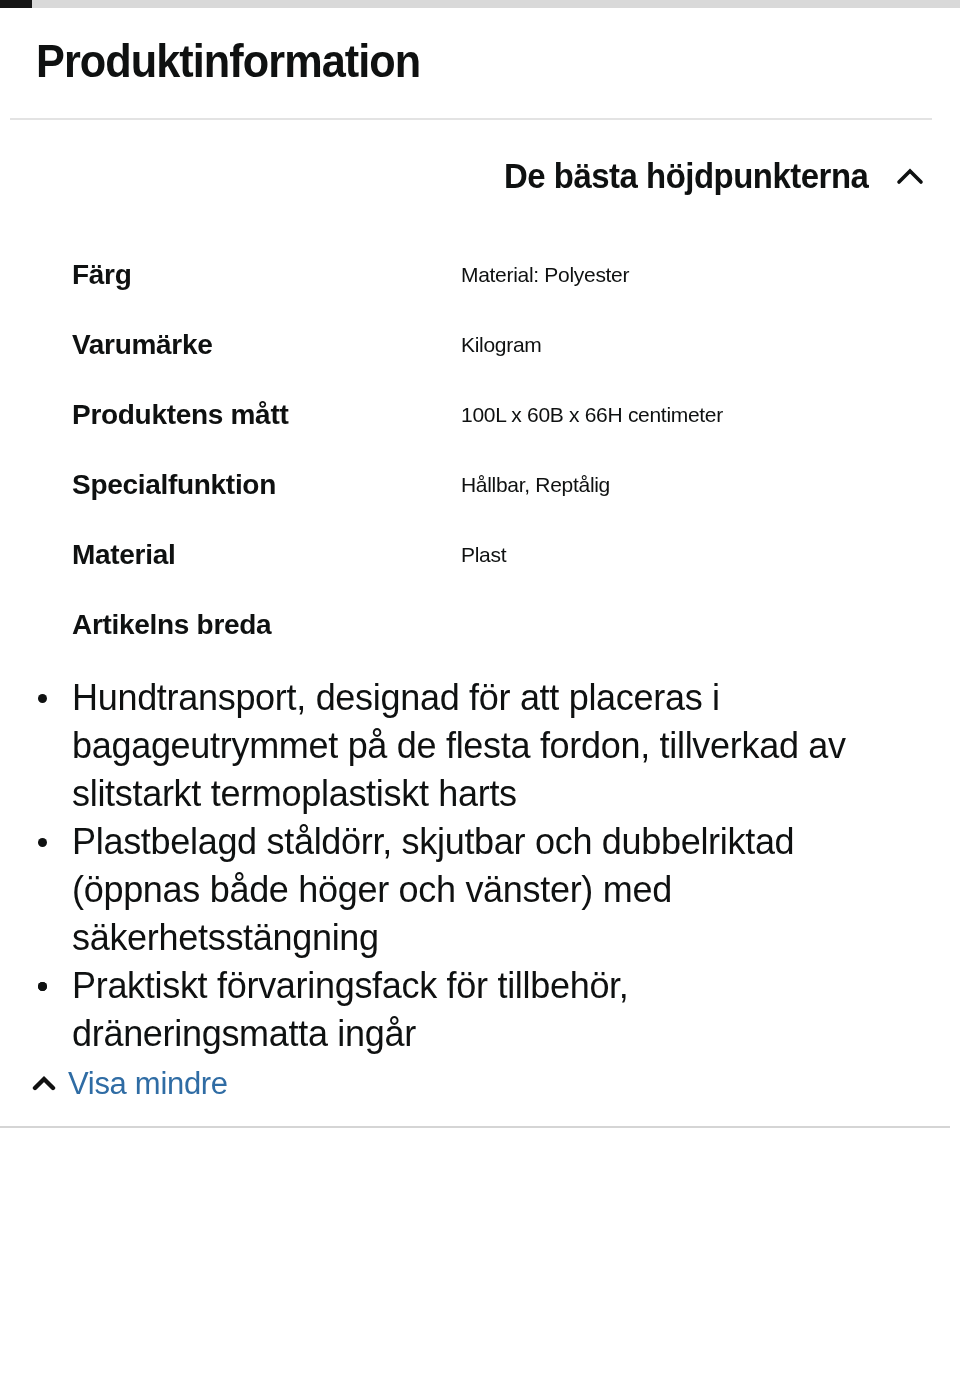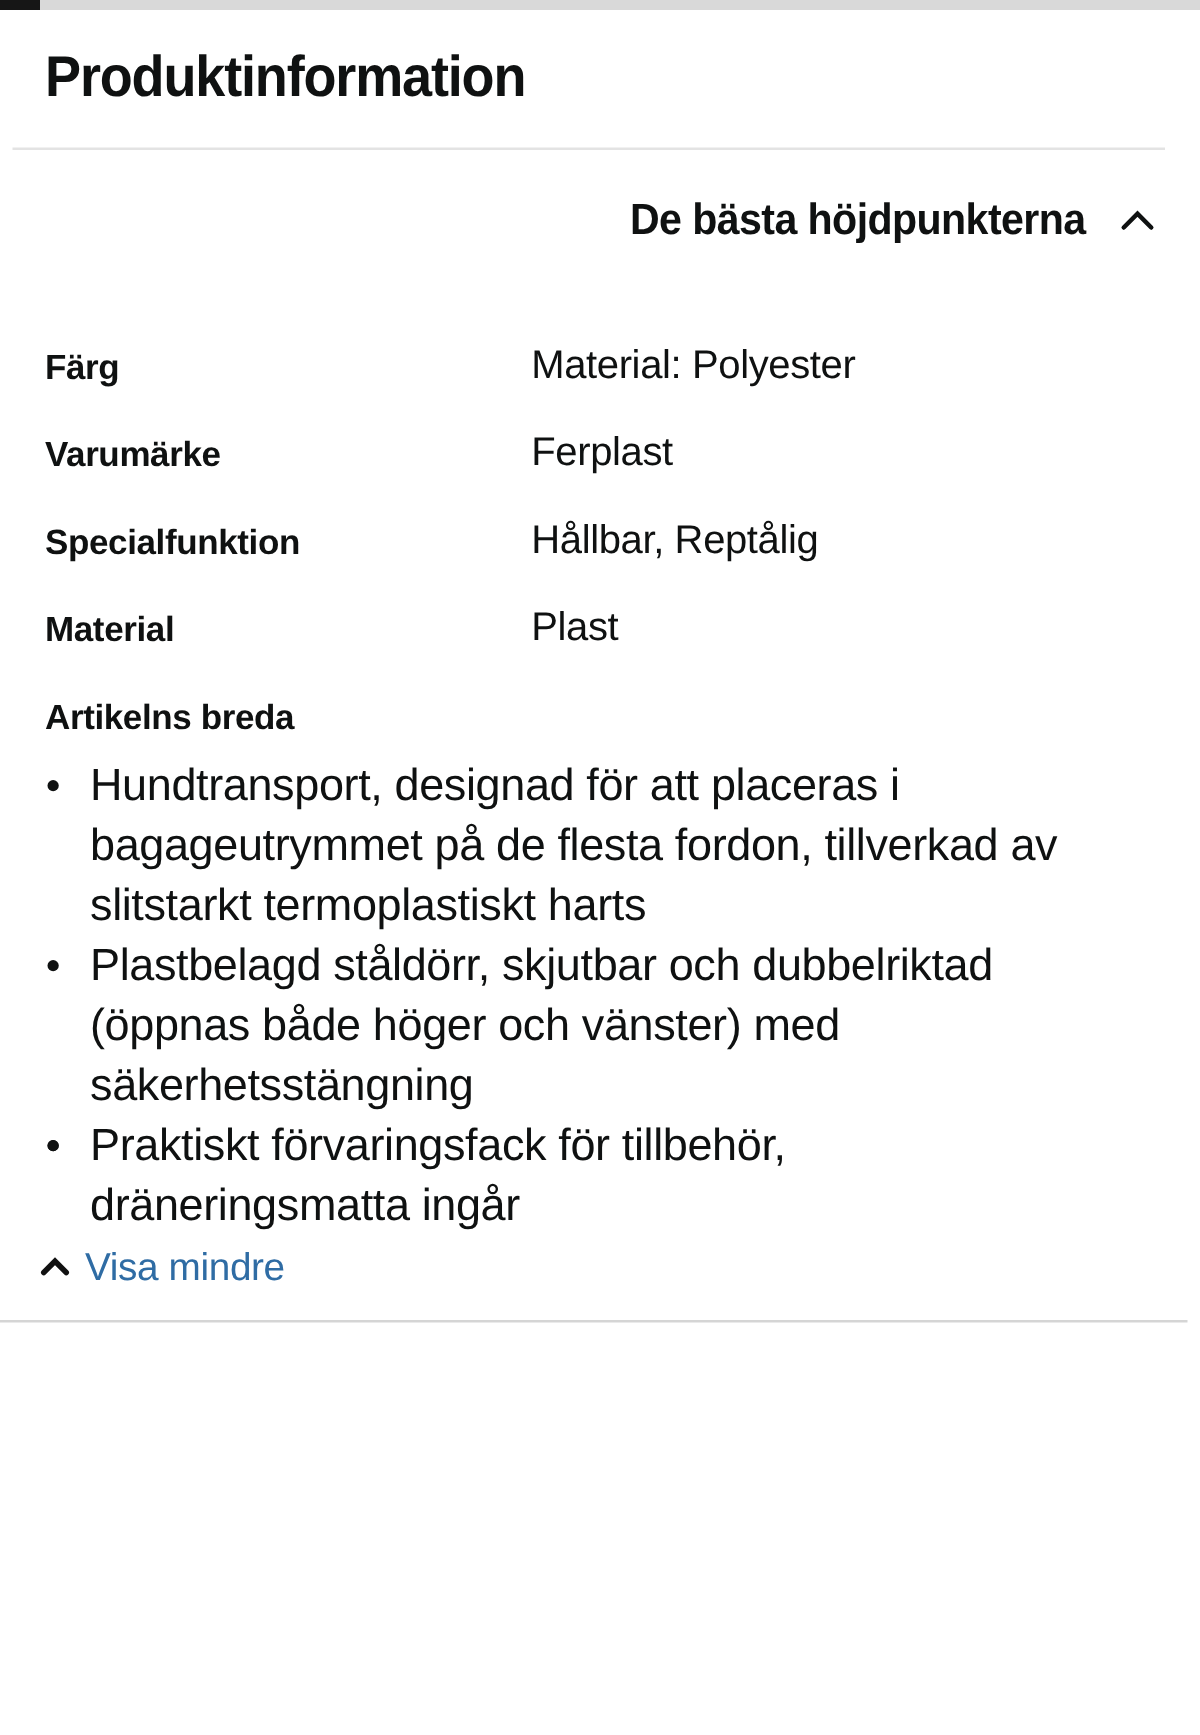--- a/index.html
+++ b/index.html
@@ -58,31 +58,32 @@
   }
   .collapse-btn {
     background: none; border: none; cursor: pointer;
     padding: 4px; margin-right: 4px;
     line-height: 0;
   }
 
   .attr-table { margin-top: 44px; }
   .attr-row {
     display: flex;
-    align-items: flex-end;
+    align-items: center;
     height: 70px;
+    margin-left: 36px;
   }
   .attr-label {
     width: 389px;
     font-weight: 700;
     font-size: 28px;
     letter-spacing: -0.3px;
   }
   .attr-value {
-    font-size: 32px;
+    font-size: 21px;
     font-weight: 400;
     letter-spacing: -0.3px;
   }
 
   ul.bullets {
     list-style: none;
     margin-top: 14px;
   }
   ul.bullets li {
     position: relative;
@@ -140,21 +141,25 @@
     </button>
   </div>
 
   <div class="attr-table">
     <div class="attr-row">
       <div class="attr-label">Färg</div>
       <div class="attr-value">Material: Polyester</div>
     </div>
     <div class="attr-row">
       <div class="attr-label">Varumärke</div>
-      <div class="attr-value">Ferplast</div>
+      <div class="attr-value">Kilogram</div>
+    </div>
+    <div class="attr-row">
+      <div class="attr-label">Produktens mått</div>
+      <div class="attr-value">100L x 60B x 66H centimeter</div>
     </div>
     <div class="attr-row">
       <div class="attr-label">Specialfunktion</div>
       <div class="attr-value">Hållbar, Reptålig</div>
     </div>
     <div class="attr-row">
       <div class="attr-label">Material</div>
       <div class="attr-value">Plast</div>
     </div>
     <div class="attr-row">

